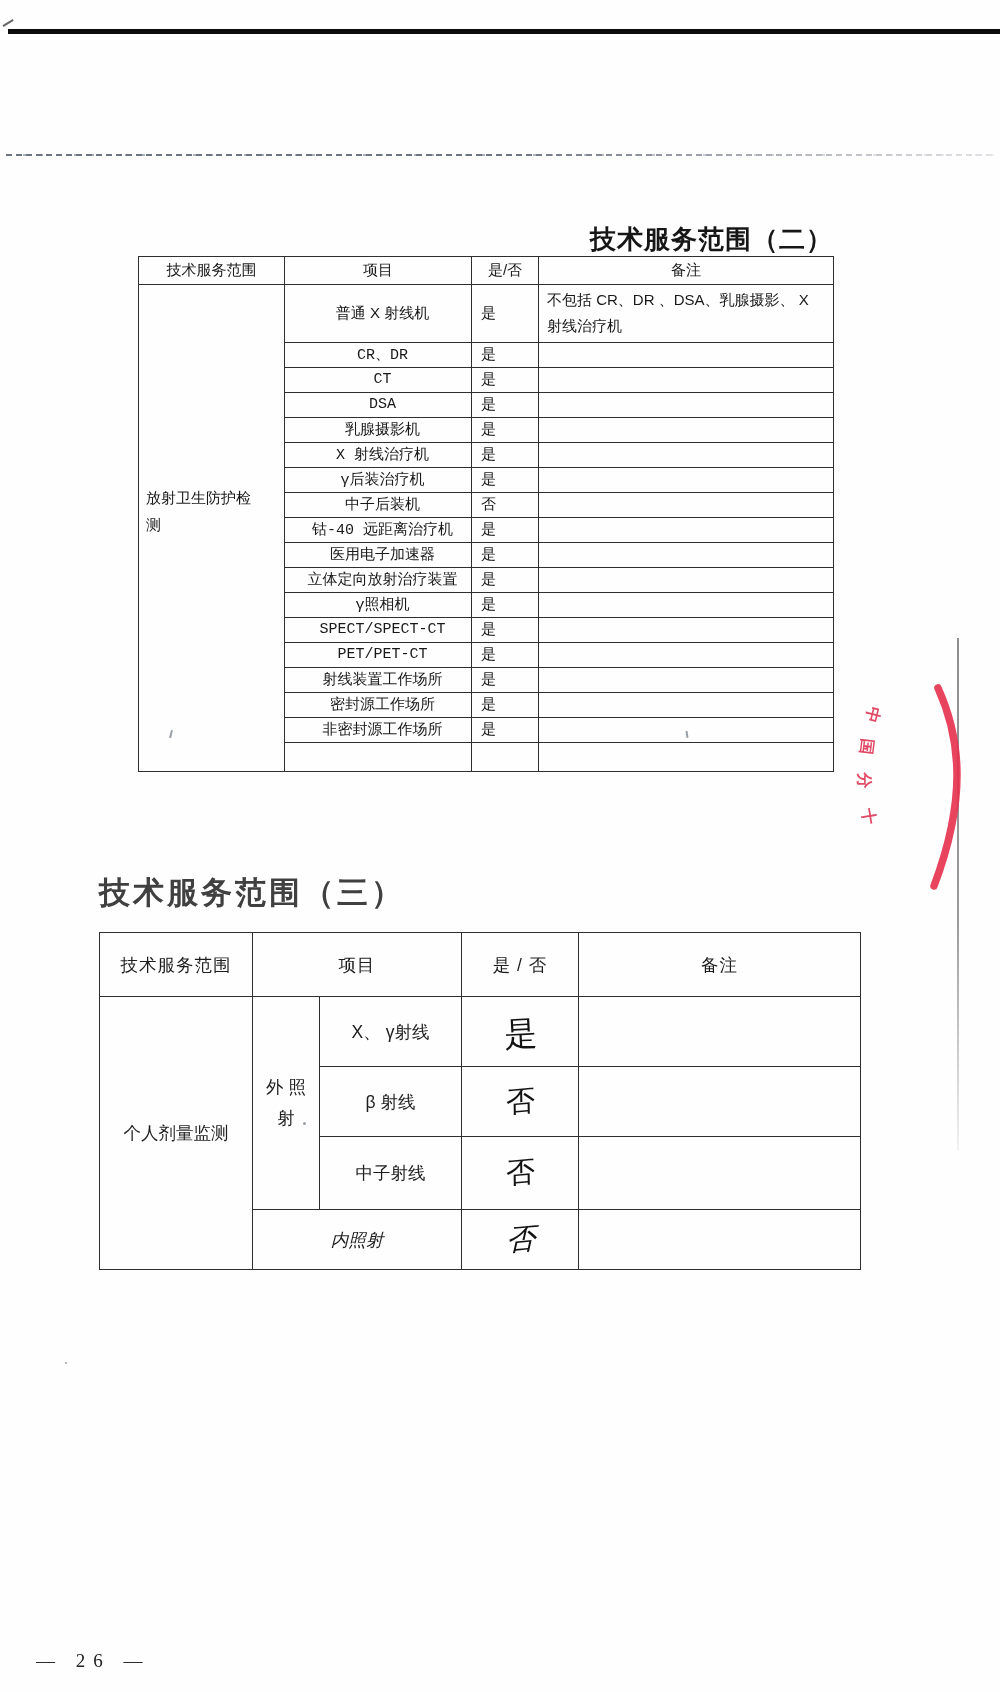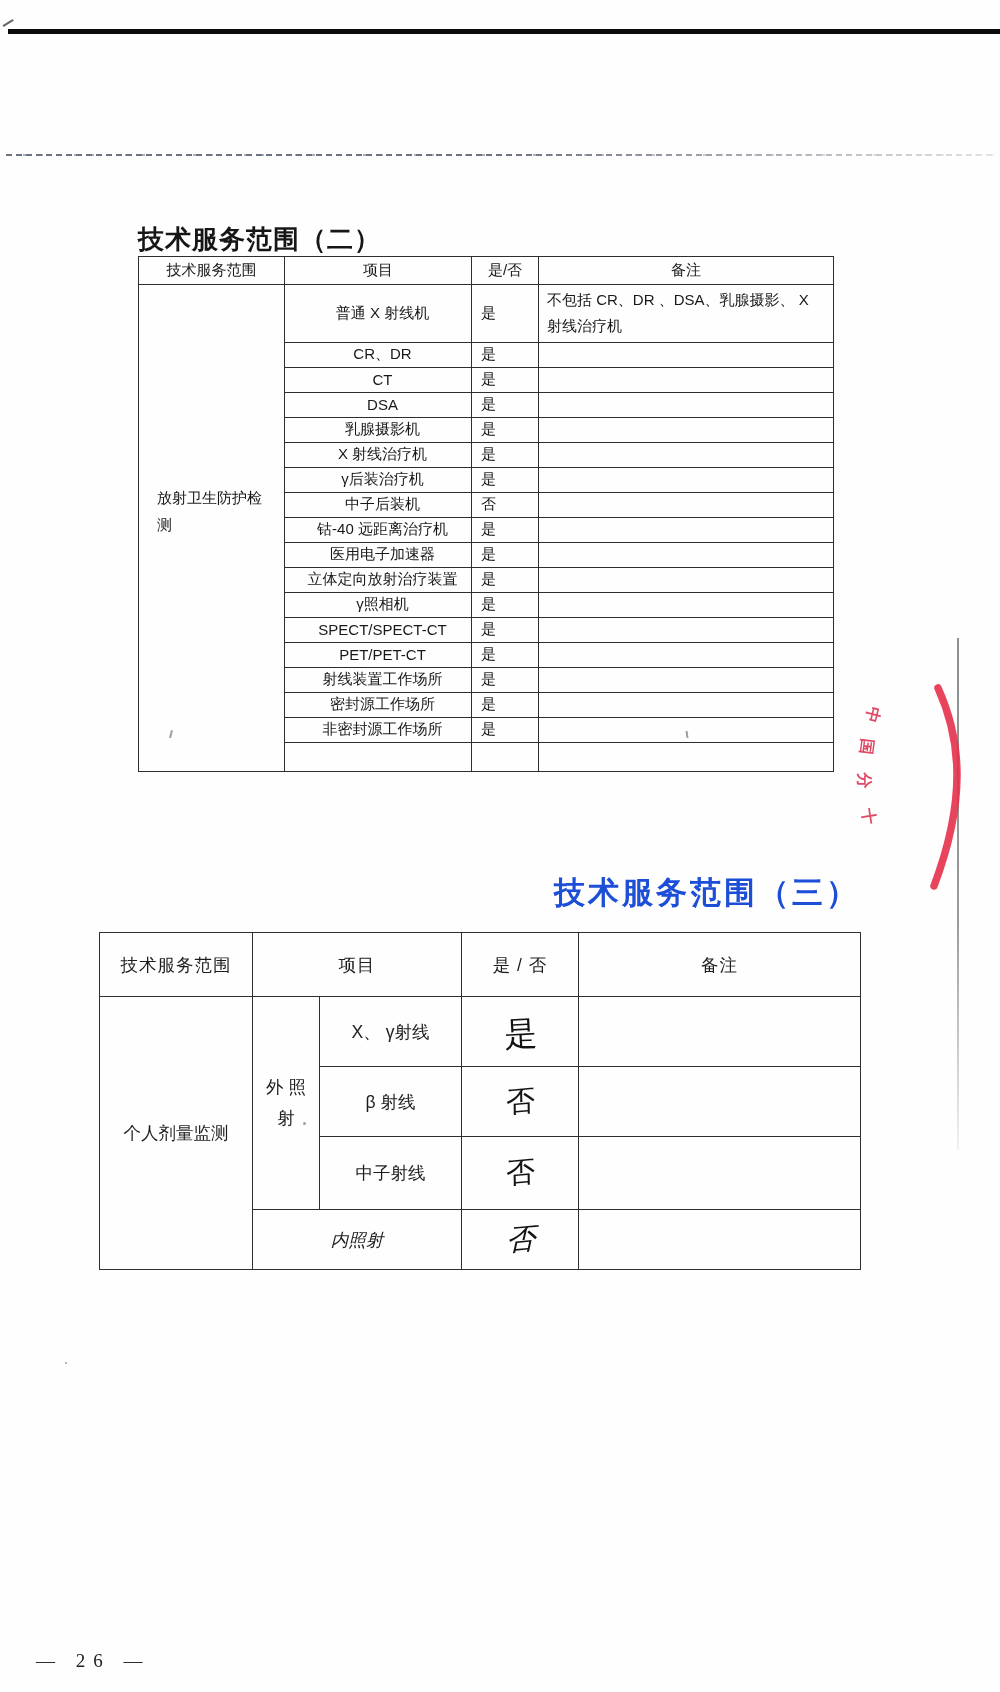--- a/index.html
+++ b/index.html
@@ -20,36 +20,36 @@
     background:linear-gradient(90deg,rgba(255,255,255,0) 0%,rgba(255,255,255,.8) 100%);}
   .scan-vline{position:absolute;left:957px;top:638px;width:1.6px;height:512px;
     background:linear-gradient(180deg,#8f8f8f 0%,#9a9a9a 55%,rgba(150,150,150,.12) 100%);}
   .speck{position:absolute;background:#9aa0a8;}
   .speck-a{left:170px;top:730px;width:1.6px;height:8px;transform:rotate(14deg);}
   .speck-b{left:686px;top:731px;width:1.6px;height:7px;transform:rotate(-8deg);}
   .speck-c{left:303px;top:1122px;width:3px;height:3px;border-radius:50%;}
   .speck-d{left:65px;top:1362px;width:2px;height:2px;border-radius:50%;}
 
   
-  .t1-title{position:absolute;top:222px;left:138px;width:695px;text-align:left;
+  .t1-title{position:absolute;top:222px;left:138px;width:695px;text-align:right;
     font-size:26px;font-weight:bold;letter-spacing:1px;color:#161616;}
-  .t2-title{position:absolute;top:872px;left:99px;width:761px;text-align:right;
-    font-size:31px;font-weight:600;letter-spacing:3px;color:#1d4ed8;}
+  .t2-title{position:absolute;top:872px;left:99px;width:761px;text-align:left;
+    font-size:31px;font-weight:600;letter-spacing:3px;color:#404040;}
 
   
   table{border-collapse:collapse;table-layout:fixed;}
   td,th{border:1.3px solid #2e2e2e;overflow:hidden;}
 
   #t1{position:absolute;left:138px;top:256px;width:695px;font-size:15px;color:#181818;}
   #t1 th{font-weight:normal;text-align:center;}
   #t1 tr.hrow{height:28px;}
   #t1 tr.r-first{height:56px;}
-  #t1 tr.r{height:25px;}
+  #t1 tr.r{height:25px;font-family:Liberation Mono, monospace;}
   #t1 tr.r-empty{height:29px;}
-  #t1 td.scope{vertical-align:middle;padding:0 4px 34px 18px;}
+  #t1 td.scope{vertical-align:middle;padding:0 4px 34px 7px;}
   #t1 td.scope span{display:inline-block;width:118px;line-height:1.8;text-align:left;}
   #t1 td.item{text-align:center;padding-left:10px;}
   #t1 td.yn{text-align:left;padding-left:9px;}
   #t1 td.remark{text-align:left;padding:2px 8px;line-height:1.75;}
 
   #t2{position:absolute;left:99px;top:932px;width:761px;font-size:17.5px;color:#1d1d1d;border:1.8px solid #262626;}
   #t2 th{font-weight:normal;text-align:center;letter-spacing:1px;}
   #t2 td{text-align:center;}
   #t2 tr.hrow{height:64px;}
   #t2 tr.r1{height:70px;}

